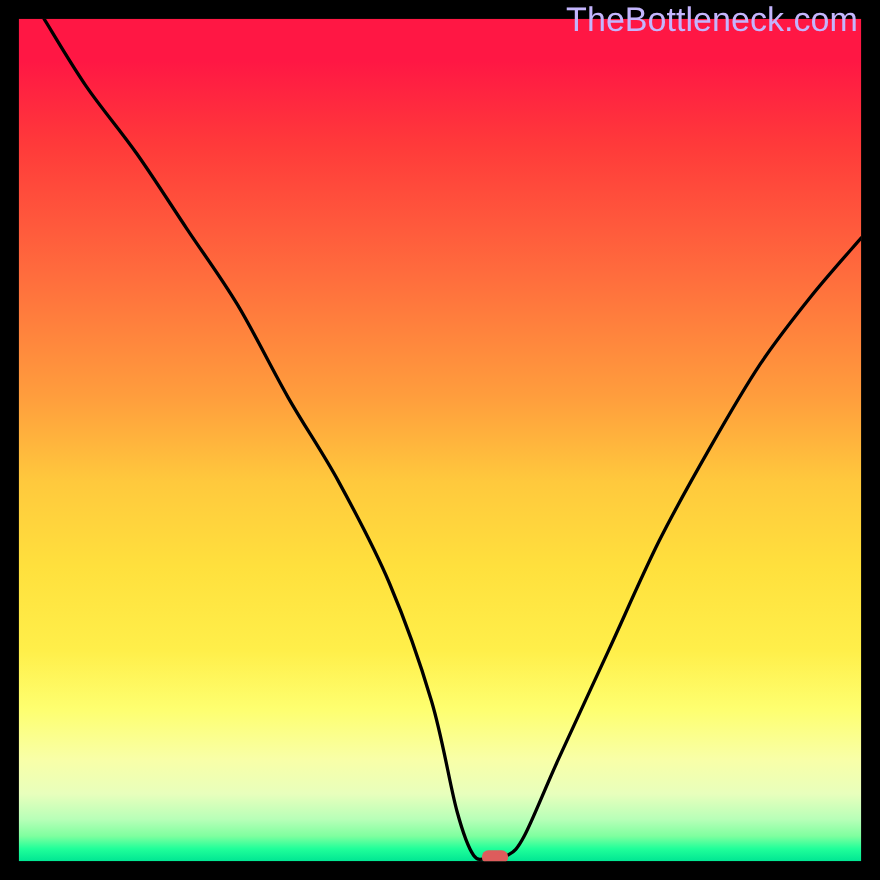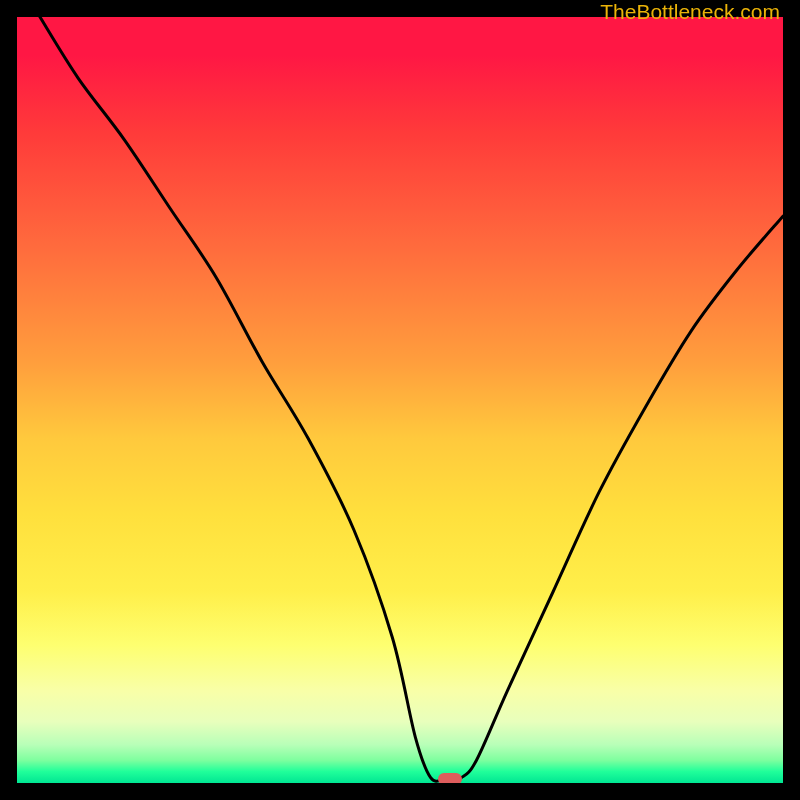--- a/index.html
+++ b/index.html
@@ -48,23 +48,23 @@
       #7fff9f 97%,
       #20ff9a 98.5%,
       #00e693 100%
     );
   }
   .watermark {
     position: absolute;
     top: 0px;
     right: 20px;
     font-family: Arial, Helvetica, sans-serif;
-    font-size: 21px;
+    font-size: 31px;
     font-weight: 500;
-    color: #eab308;
+    color: #c4b5fd;
     letter-spacing: 0px;
   }
   svg.curve-layer {
     position: absolute;
     left: 0;
     top: 0;
     width: 766px;
     height: 766px;
   }
   .marker {

